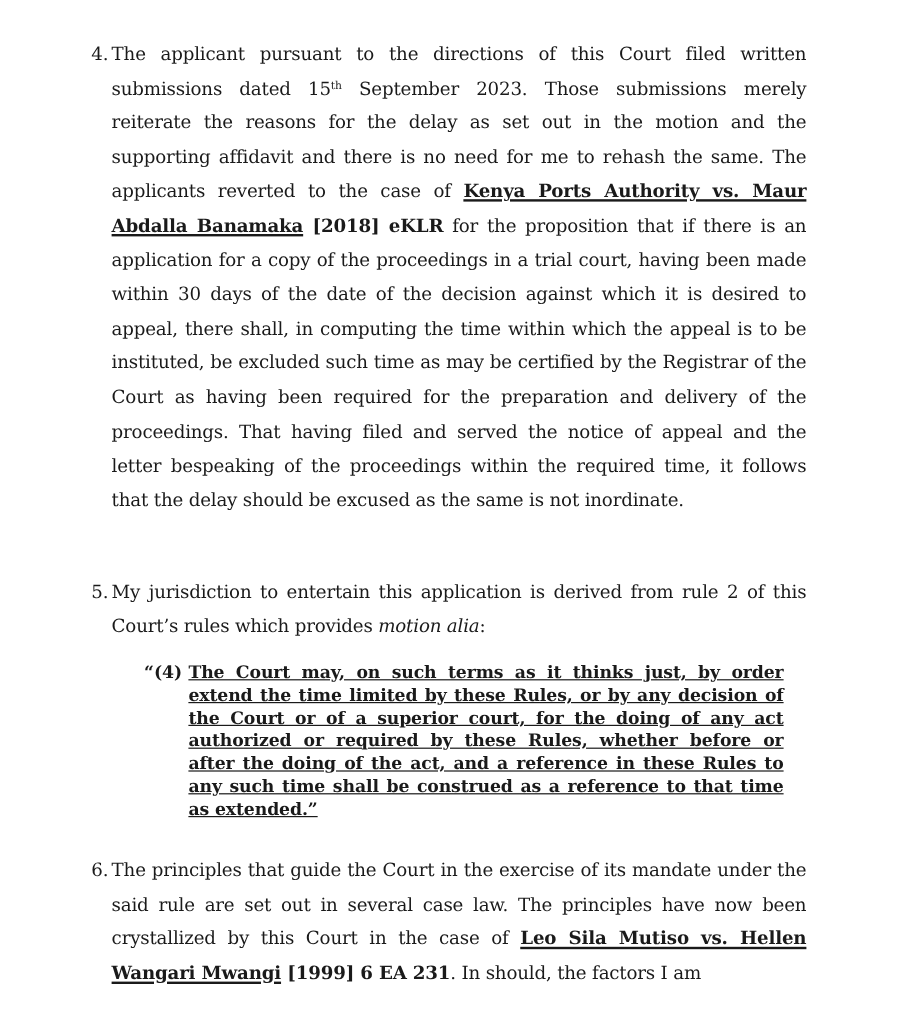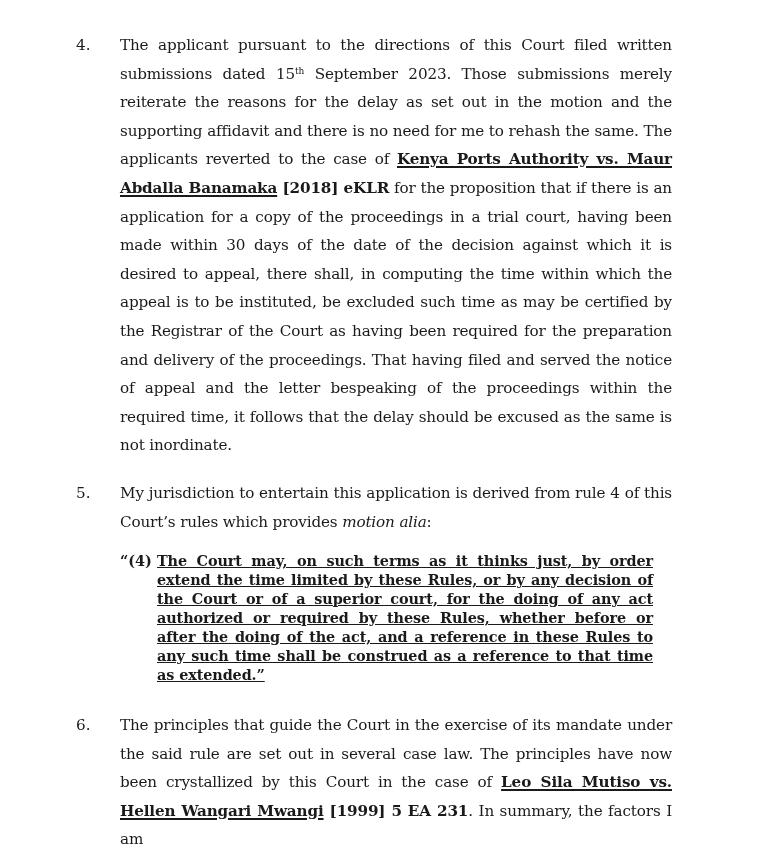--- a/index.html
+++ b/index.html
@@ -28,21 +28,21 @@
       width: 596px;
     }
     .para .num {
       position: absolute;
       left: 0;
       top: 0;
       font-size: 15.2px;
       line-height: 28.6px;
     }
     .para .body {
-      margin-left: 44px;
+      margin-left: 17px;
       font-size: 15.2px;
       line-height: 28.6px;
       text-align: justify;
       letter-spacing: -0.15px;
       word-spacing: 0px;
     }
     .cite {
       font-weight: bold;
       text-decoration: underline;
       text-underline-offset: 2px;
@@ -82,26 +82,26 @@
 
 <div class="page">
 
   <div class="para" style="top: 31px;">
     <span class="num">4.</span>
     <div class="body"><span>The applicant pursuant to the directions of this Court filed written submissions dated 15</span><sup>th</sup><span> September 2023. Those submissions merely reiterate the reasons for the delay as set out in the motion and the supporting affidavit and there is no need for me to rehash the same. The applicants reverted to the case of </span><span class="cite">Kenya Ports Authority vs. Maur Abdalla Banamaka</span><span class="bold"> [2018] eKLR</span><span> for the proposition that if there is an application for a copy of the proceedings in a trial court, having been made within 30 days of the date of the decision against which it is desired to appeal, there shall, in computing the time within which the appeal is to be instituted, be excluded such time as may be certified by the Registrar of the Court as having been required for the preparation and delivery of the proceedings. That having filed and served the notice of appeal and the letter bespeaking of the proceedings within the required time, it follows that the delay should be excused as the same is not inordinate.</span></div>
   </div>
 
   <div class="para" style="top: 479px;">
     <span class="num">5.</span>
-    <div class="body"><span>My jurisdiction to entertain this application is derived from rule 4 of this Court’s rules which provides </span><em>motion alia</em><span>:</span></div>
+    <div class="body"><span>My jurisdiction to entertain this application is derived from rule 2 of this Court’s rules which provides </span><em>motion alia</em><span>:</span></div>
   </div>
 
   <div class="quote">
     <span class="qmark">“(4)</span>
     <div class="qtext">The Court may, on such terms as it thinks just, by order extend the time limited by these Rules, or by any decision of the Court or of a superior court, for the doing of any act authorized or required by these Rules, whether before or after the doing of the act, and a reference in these Rules to any such time shall be construed as a reference to that time as extended.”</div>
   </div>
 
   <div class="para" style="top: 711px;">
     <span class="num">6.</span>
-    <div class="body"><span>The principles that guide the Court in the exercise of its mandate under the said rule are set out in several case law. The principles have now been crystallized by this Court in the case of </span><span class="cite">Leo Sila Mutiso vs. Hellen Wangari Mwangi</span><span class="bold"> [1999] 5 EA 231</span><span>. In summary, the factors I am</span></div>
+    <div class="body"><span>The principles that guide the Court in the exercise of its mandate under the said rule are set out in several case law. The principles have now been crystallized by this Court in the case of </span><span class="cite">Leo Sila Mutiso vs. Hellen Wangari Mwangi</span><span class="bold"> [1999] 6 EA 231</span><span>. In should, the factors I am</span></div>
   </div>
 
 </div>
 
 </body></html>

